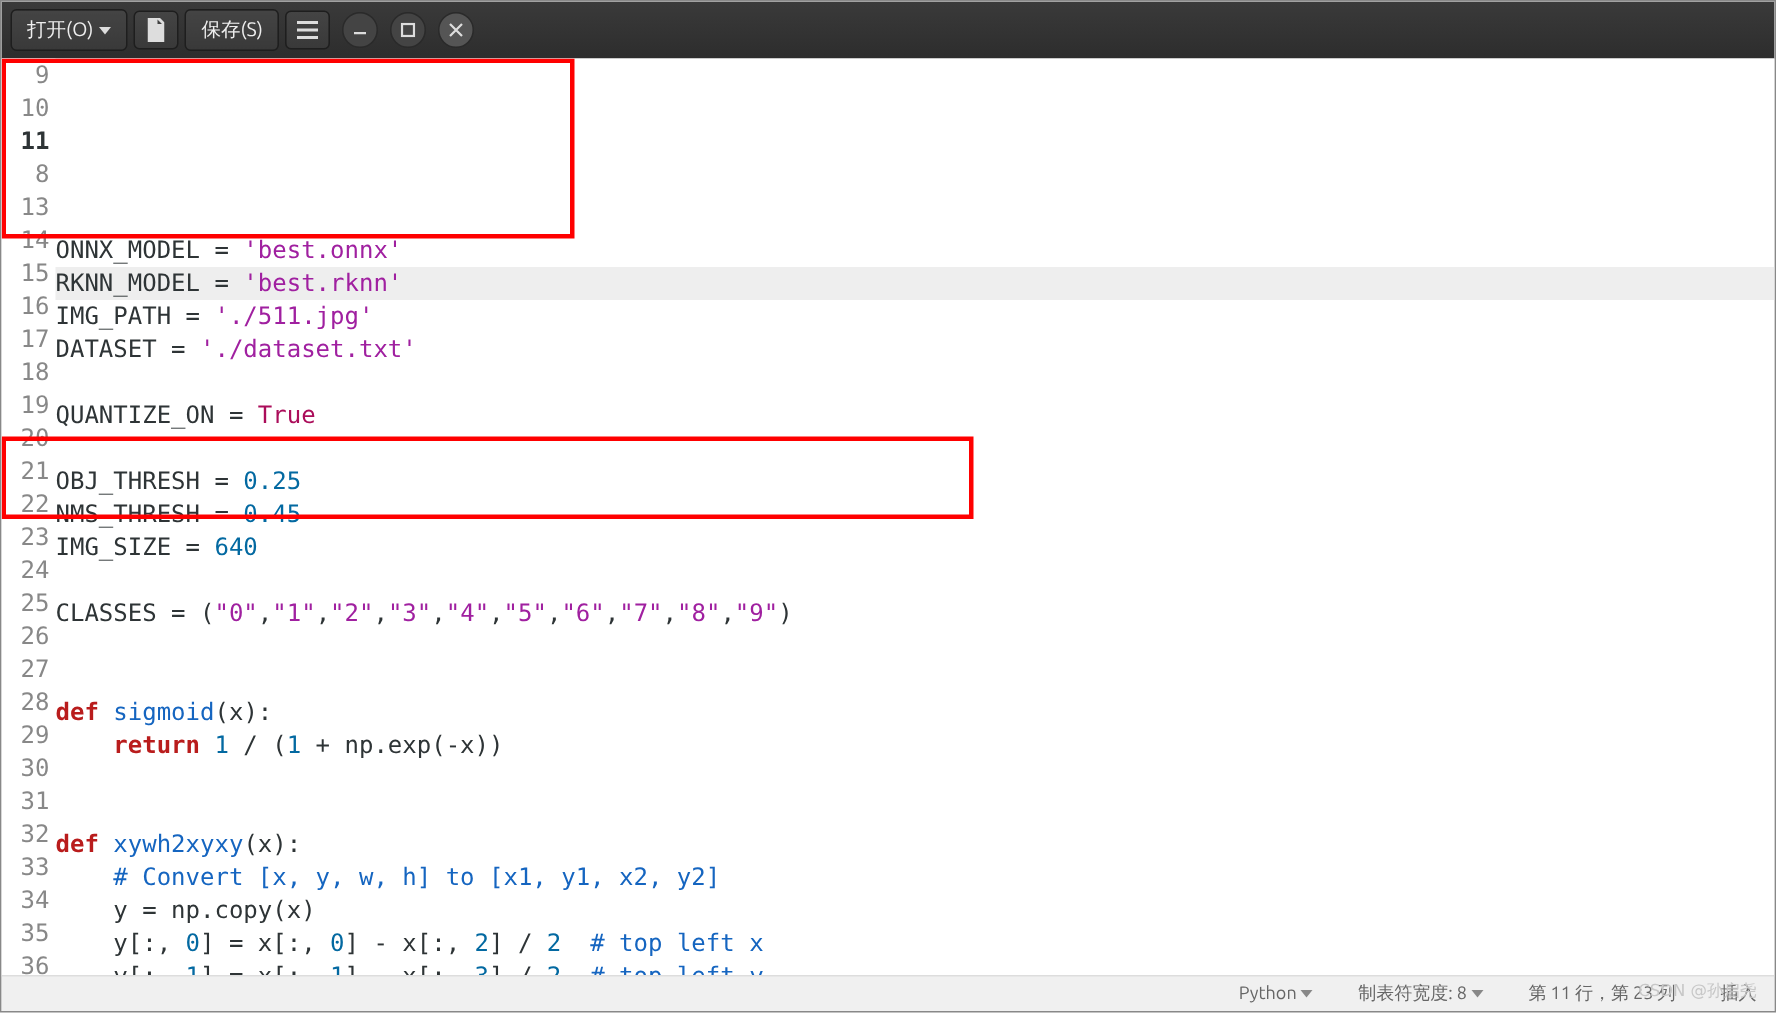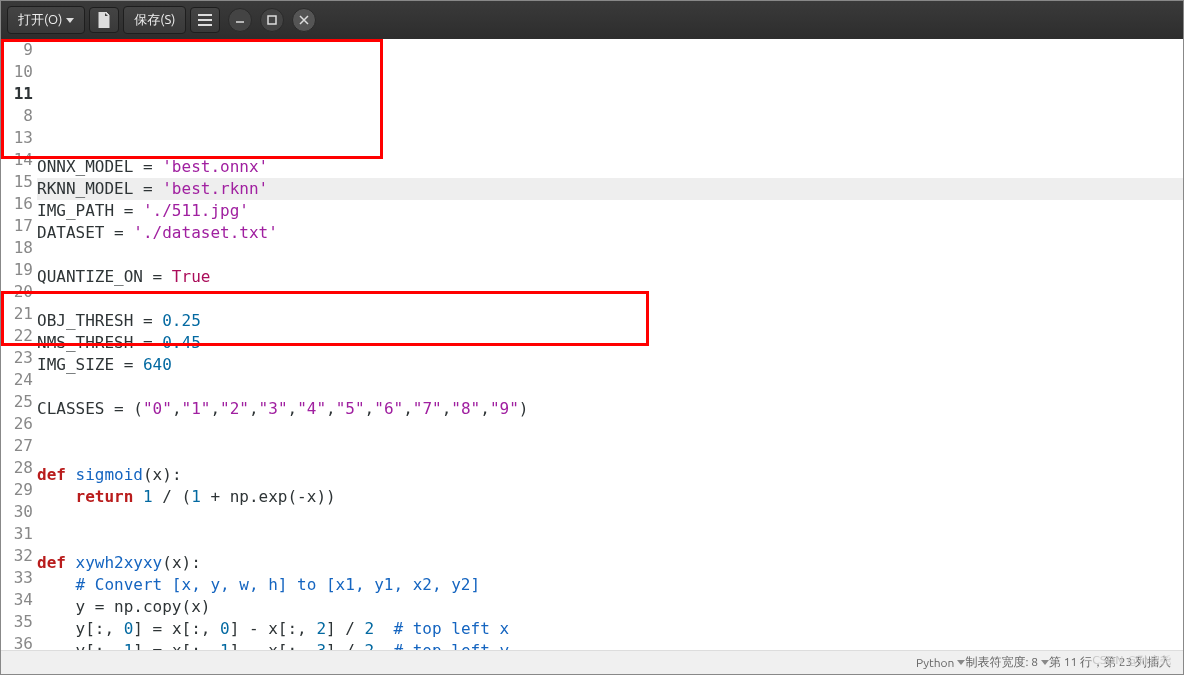--- a/index.html
+++ b/index.html
@@ -117,21 +117,21 @@
     height: 24px;
     background: #f0f0f0;
     border-top: 1px solid #ddd;
     display:flex;
     align-items:center;
     justify-content:flex-end;
     font-family:"Ubuntu","DejaVu Sans",sans-serif;
     font-size:12px;
     color:#666;
     padding: 0 12px;
-    gap: 0;
+    gap: 30px;
   }
   .statusbar .clickable { cursor:pointer; display:flex; align-items:center; gap:3px;}
   .watermark {
     position:absolute; right:12px; bottom:6px;
     font-size:11px; color:#c7c7c7;
     font-family:"DejaVu Sans",sans-serif;
     z-index:20;
     pointer-events:none;
   }
 </style>

